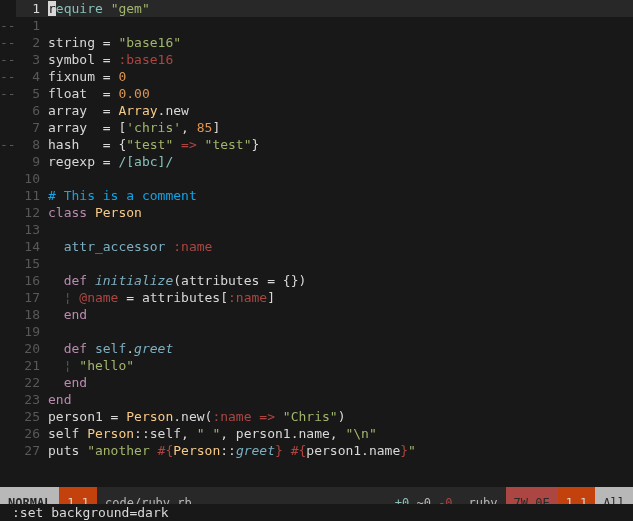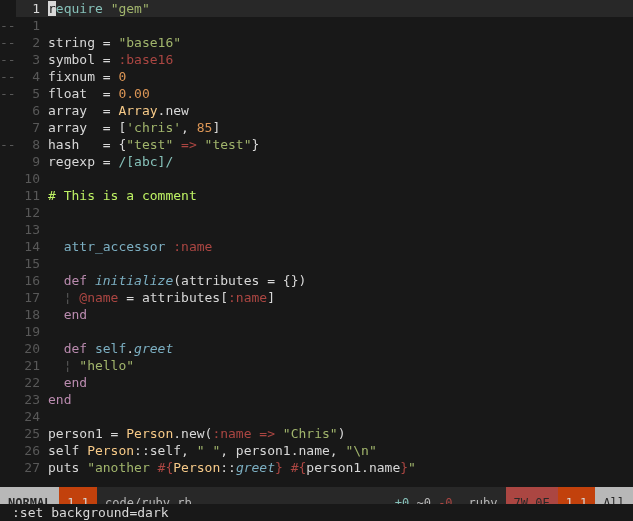--- a/index.html
+++ b/index.html
@@ -44,21 +44,21 @@
   .code.cur { background: #282828; flex: 1; }
 
   
   .c-require { color: #86c1b9; }   
   .c-str     { color: #a1b56c; }   
   .c-sym     { color: #ab4642; }   
   .c-num     { color: #dc9656; }   
   .c-const   { color: #f7ca88; }   
   .c-fn      { color: #7cafc2; font-style: italic; } 
   .c-kw      { color: #ba8baf; }   
-  .c-comment { color: #bef264; text-align: right; }
+  .c-comment { color: #0ea5e9; text-align: right; }
   .c-regex   { color: #86c1b9; }
   .c-punc    { color: #d8d8d8; }
   .c-dim     { color: #585858; }
   .c-ivar    { color: #ab4642; }
   .c-self    { color: #7cafc2; font-style: normal; }
 
   .cursor-block {
     background: #d8d8d8;
     color: #181818;
   }
@@ -103,33 +103,32 @@
       <div class="row"><span class="sign">--</span><span class="gutter">2</span><span class="code"><span class="c-punc">string = </span><span class="c-str">"base16"</span></span></div>
       <div class="row"><span class="sign">--</span><span class="gutter">3</span><span class="code"><span class="c-punc">symbol = </span><span class="c-sym">:base16</span></span></div>
       <div class="row"><span class="sign">--</span><span class="gutter">4</span><span class="code"><span class="c-punc">fixnum = </span><span class="c-num">0</span></span></div>
       <div class="row"><span class="sign">--</span><span class="gutter">5</span><span class="code"><span class="c-punc">float  = </span><span class="c-num">0.00</span></span></div>
       <div class="row"><span class="sign"></span><span class="gutter">6</span><span class="code"><span class="c-punc">array  = </span><span class="c-const">Array</span><span class="c-punc">.new</span></span></div>
       <div class="row"><span class="sign"></span><span class="gutter">7</span><span class="code"><span class="c-punc">array  = [</span><span class="c-str">'chris'</span><span class="c-punc">, </span><span class="c-num">85</span><span class="c-punc">]</span></span></div>
       <div class="row"><span class="sign">--</span><span class="gutter">8</span><span class="code"><span class="c-punc">hash   = {</span><span class="c-str">"test"</span><span class="c-punc"> </span><span class="c-sym">=&gt;</span><span class="c-punc"> </span><span class="c-str">"test"</span><span class="c-punc">}</span></span></div>
       <div class="row"><span class="sign"></span><span class="gutter">9</span><span class="code"><span class="c-punc">regexp = </span><span class="c-regex">/[abc]/</span></span></div>
       <div class="row"><span class="sign"></span><span class="gutter">10</span><span class="code"></span></div>
       <div class="row"><span class="sign"></span><span class="gutter">11</span><span class="code"><span class="c-comment"># This is a comment</span></span></div>
-      <div class="row"><span class="sign"></span><span class="gutter">12</span></div>
+      <div class="row"><span class="sign"></span><span class="gutter">12</span><span class="code"><span class="c-kw">class</span><span class="c-punc"> </span><span class="c-const">Person</span></span></div>
       <div class="row"><span class="sign"></span><span class="gutter">13</span><span class="code"></span></div>
       <div class="row"><span class="sign"></span><span class="gutter">14</span><span class="code"><span class="c-punc">  </span><span class="c-self">attr_accessor</span><span class="c-punc"> </span><span class="c-sym">:name</span></span></div>
       <div class="row"><span class="sign"></span><span class="gutter">15</span><span class="code"></span></div>
       <div class="row"><span class="sign"></span><span class="gutter">16</span><span class="code"><span class="c-punc">  </span><span class="c-kw">def</span><span class="c-punc"> </span><span class="c-fn">initialize</span><span class="c-punc">(attributes = {})</span></span></div>
       <div class="row"><span class="sign"></span><span class="gutter">17</span><span class="code"><span class="c-punc">  </span><span class="c-dim">¦</span><span class="c-punc"> </span><span class="c-ivar">@name</span><span class="c-punc"> = attributes[</span><span class="c-sym">:name</span><span class="c-punc">]</span></span></div>
       <div class="row"><span class="sign"></span><span class="gutter">18</span><span class="code"><span class="c-punc">  </span><span class="c-kw">end</span></span></div>
       <div class="row"><span class="sign"></span><span class="gutter">19</span><span class="code"></span></div>
       <div class="row"><span class="sign"></span><span class="gutter">20</span><span class="code"><span class="c-punc">  </span><span class="c-kw">def</span><span class="c-punc"> </span><span class="c-self">self</span><span class="c-punc">.</span><span class="c-fn">greet</span></span></div>
       <div class="row"><span class="sign"></span><span class="gutter">21</span><span class="code"><span class="c-punc">  </span><span class="c-dim">¦</span><span class="c-punc"> </span><span class="c-str">"hello"</span></span></div>
       <div class="row"><span class="sign"></span><span class="gutter">22</span><span class="code"><span class="c-punc">  </span><span class="c-kw">end</span></span></div>
       <div class="row"><span class="sign"></span><span class="gutter">23</span><span class="code"><span class="c-kw">end</span></span></div>
-      <div class="row"><span class="sign"></span><span class="gutter">24</span><span class="code"></span></div>
       <div class="row"><span class="sign"></span><span class="gutter">25</span><span class="code"><span class="c-punc">person1 = </span><span class="c-const">Person</span><span class="c-punc">.new(</span><span class="c-sym">:name</span><span class="c-punc"> </span><span class="c-sym">=&gt;</span><span class="c-punc"> </span><span class="c-str">"Chris"</span><span class="c-punc">)</span></span></div>
       <div class="row"><span class="sign"></span><span class="gutter">26</span><span class="code"><span class="c-punc">self </span><span class="c-const">Person</span><span class="c-punc">::self, </span><span class="c-str">" "</span><span class="c-punc">, person1.name, </span><span class="c-str">"\n"</span></span></div>
       <div class="row"><span class="sign"></span><span class="gutter">27</span><span class="code"><span class="c-punc">puts </span><span class="c-str">"another </span><span class="c-sym">#{</span><span class="c-const">Person</span><span class="c-punc">::</span><span class="c-fn">greet</span><span class="c-sym">}</span><span class="c-str"> </span><span class="c-sym">#{</span><span class="c-punc">person1.name</span><span class="c-sym">}</span><span class="c-str">"</span></span></div>
     </div>
 
   <div class="status">
     <span class="seg-mode">NORMAL</span>
     <span class="seg-dark">1 1</span>
     <span>code/ruby.rb</span>
     <span class="seg-mid"></span>

